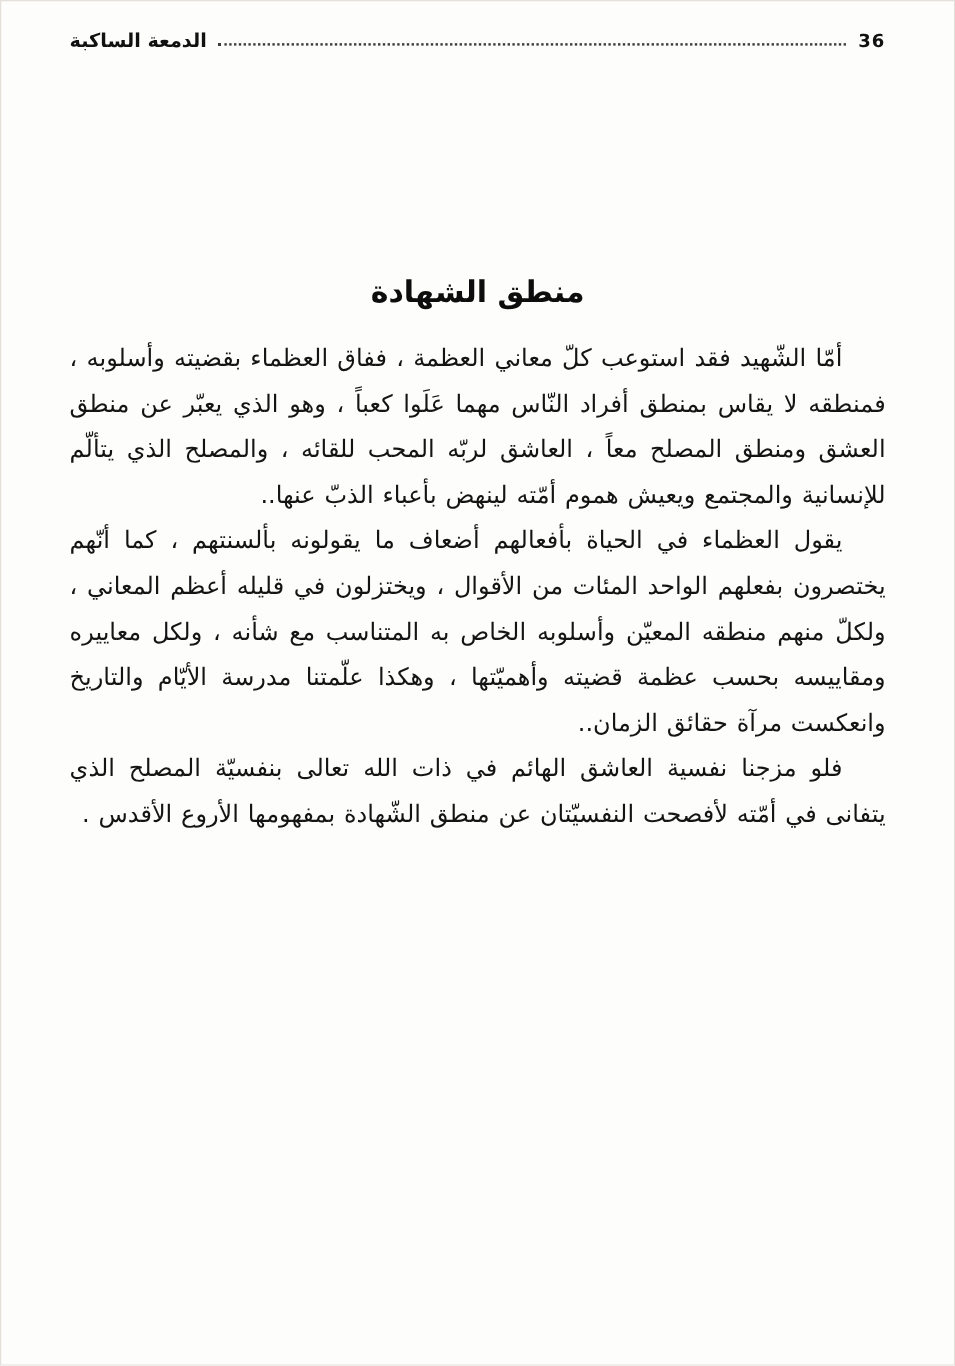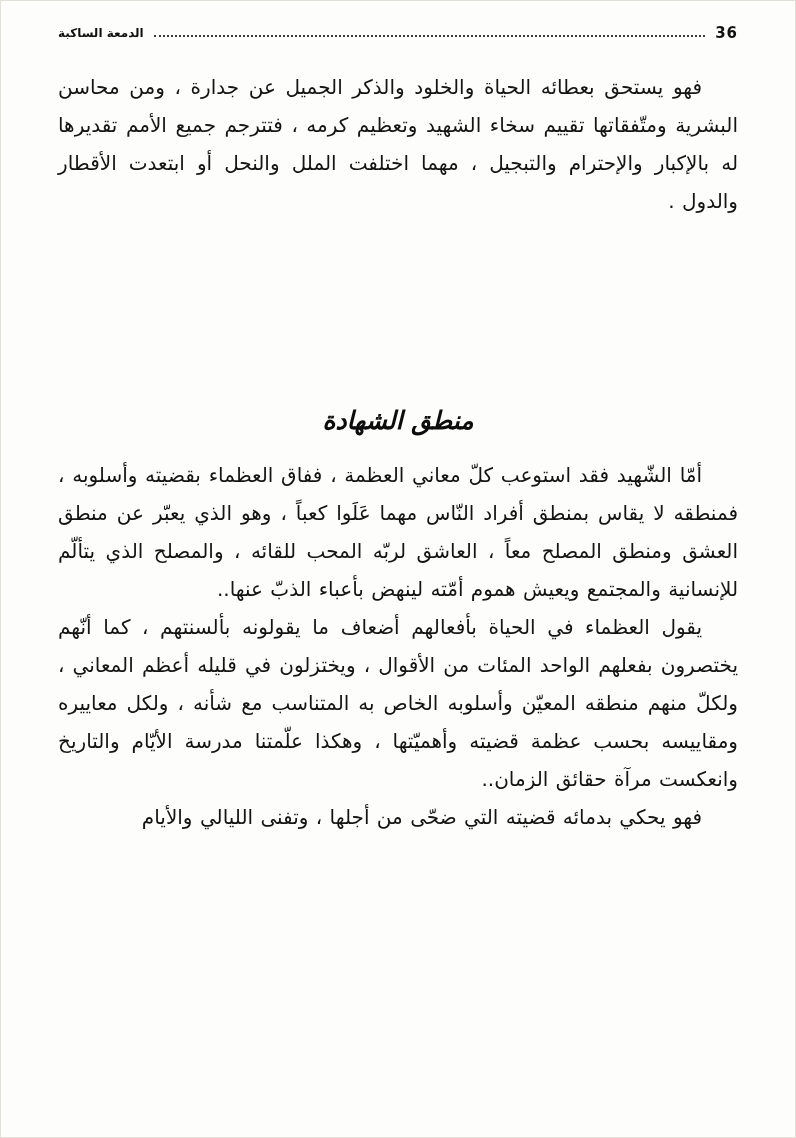--- a/index.html
+++ b/index.html
@@ -33,21 +33,21 @@
     letter-spacing: 1px;
   }
   .dotted-leader {
     flex: 1;
     height: 0;
     border-bottom: 2px dotted #3c3c3c;
     margin: 0 10px;
     transform: translateY(3px);
   }
   .book-title {
-    font-size: 12px;
+    font-size: 16px;
   }
   
   .page-body {
     direction: rtl;
     text-align: justify;
     color: #141414;
     font-size: 20px;
     line-height: 38px;
     margin-top: 26px;
   }
@@ -57,42 +57,40 @@
     word-spacing: 1px;
   }
   .section-heading {
     direction: rtl;
     text-align: center;
     font-size: 25px;
     font-weight: bold;
     color: #0d0d0d;
     margin: 182px 0 16px 0;
     text-indent: 0;
-    font-style: italic;
   }
 </style>
 </head>
 <body>
 
 <div class="page">
 
   <header class="page-header">
     <span class="page-number">36</span>
     <span class="dotted-leader"></span>
     <span class="book-title">الدمعة الساكبة</span>
   </header>
 
   <main class="page-body">
 
-    <p class="para">فهو يستحق بعطائه الحياة والخلود والذكر الجميل عن جدارة ، ومن محاسن البشرية ومتّفقاتها تقييم سخاء الشهيد وتعظيم كرمه ، فتترجم جميع الأمم تقديرها له بالإكبار والإحترام والتبجيل ، مهما اختلفت الملل والنحل أو ابتعدت الأقطار والدول .</p>
 
     <h2 class="section-heading">منطق الشهادة</h2>
 
     <p class="para">أمّا الشّهيد فقد استوعب كلّ معاني العظمة ، ففاق العظماء بقضيته وأسلوبه ، فمنطقه لا يقاس بمنطق أفراد النّاس مهما عَلَوا كعباً ، وهو الذي يعبّر عن منطق العشق ومنطق المصلح معاً ، العاشق لربّه المحب للقائه ، والمصلح الذي يتألّم للإنسانية والمجتمع ويعيش هموم أمّته لينهض بأعباء الذبّ عنها..</p>
 
     <p class="para">يقول العظماء في الحياة بأفعالهم أضعاف ما يقولونه بألسنتهم ، كما أنّهم يختصرون بفعلهم الواحد المئات من الأقوال ، ويختزلون في قليله أعظم المعاني ، ولكلّ منهم منطقه المعيّن وأسلوبه الخاص به المتناسب مع شأنه ، ولكل معاييره ومقاييسه بحسب عظمة قضيته وأهميّتها ، وهكذا علّمتنا مدرسة الأيّام والتاريخ وانعكست مرآة حقائق الزمان..</p>
 
+    <p class="para">فلو مزجنا نفسية العاشق الهائم في ذات الله تعالى بنفسيّة المصلح الذي يتفانى في أمّته لأفصحت النفسيّتان عن منطق الشّهادة بمفهومها الأروع الأقدس .</p>
 
-    <p class="para">فهو يحكي بدمائه قضيته التي ضحّى من أجلها ، وتفنى الليالي والأيام</p>
 
   </main>
 
 </div>
 
 </body></html>

